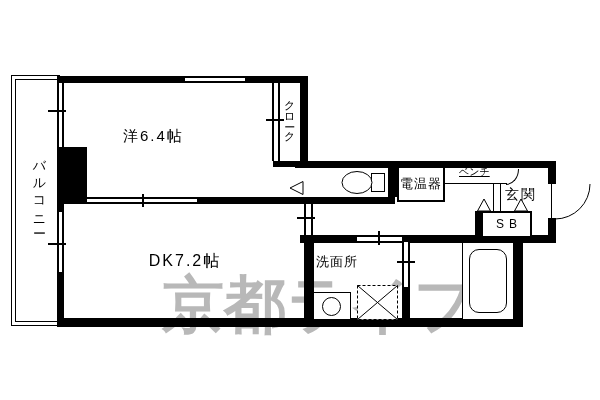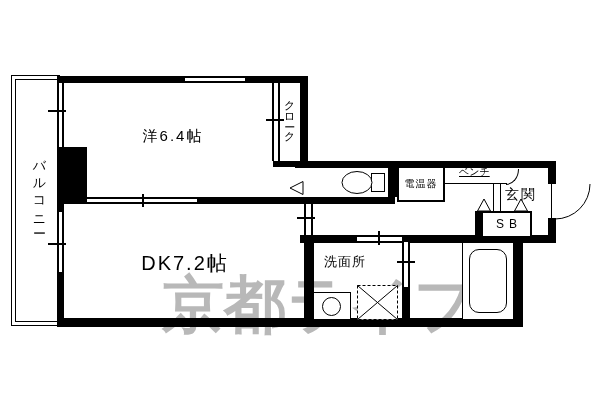--- a/index.html
+++ b/index.html
@@ -66,21 +66,21 @@
   <div class="tick" style="left:48px;top:243px;width:18px;height:2px;"></div>
   <div class="tick" style="left:266px;top:119px;width:18px;height:2px;"></div>
   <div class="tick" style="left:297px;top:217px;width:18px;height:2px;"></div>
   <div class="tick" style="left:397px;top:261px;width:18px;height:2px;"></div>
   <div class="tick" style="left:142px;top:194px;width:2px;height:13px;"></div>
   <div class="tick" style="left:378px;top:231px;width:2px;height:14px;"></div>
 
   <div class="gap" style="left:548px;top:184px;width:8px;height:34px;"></div>
 
   <div class="box" style="left:397px;top:166px;width:48px;height:36px;border-width:2px;display:flex;align-items:center;justify-content:center;">
-    <span class="lbl" style="position:static;font-size:10px;letter-spacing:1px;">電温器</span>
+    <span class="lbl" style="position:static;font-size:13px;letter-spacing:1px;">電温器</span>
   </div>
   <div class="box" style="left:462px;top:242px;width:52px;height:78px;"></div>
   <div class="box" style="left:469px;top:249px;width:38px;height:64px;border-radius:10px;z-index:3;"></div>
   <div class="box" style="left:313px;top:292px;width:38px;height:28px;z-index:3;"></div>
   <div class="box" style="left:322px;top:297px;width:19px;height:19px;border-radius:50%;z-index:3;"></div>
   <div class="box" style="left:483px;top:211px;width:47px;height:25px;border:none;border-top:2px solid #000;display:flex;align-items:center;justify-content:center;">
     <span class="lbl" style="position:static;font-size:12px;letter-spacing:5px;padding-left:5px;">SB</span>
   </div>
 
   <div class="benchline" style="left:445px;top:183px;width:62px;height:1px;"></div>
@@ -93,20 +93,20 @@
     <polygon points="484,199 477.5,211 490.5,211" fill="#fff" stroke="#000" stroke-width="1"></polygon>
     <polygon points="521,199 514.5,211 527.5,211" fill="#fff" stroke="#000" stroke-width="1"></polygon>
     <rect x="357.5" y="285.5" width="40" height="34" fill="#fff" stroke="#000" stroke-width="1" stroke-dasharray="3,2"></rect>
     <line x1="357.5" y1="285.5" x2="397.5" y2="319.5" stroke="#000" stroke-width="1"></line>
     <line x1="397.5" y1="285.5" x2="357.5" y2="319.5" stroke="#000" stroke-width="1"></line>
     <path d="M 590 184 A 35 35 0 0 1 555 219" fill="none" stroke="#000" stroke-width="1"></path>
     <line x1="551.5" y1="184" x2="551.5" y2="218" stroke="#000" stroke-width="1"></line>
   </svg>
 
   <div class="lbl vert" style="left:31px;top:151px;font-size:13px;letter-spacing:4px;">バルコニー</div>
-  <div class="lbl" style="left:123px;top:127px;width:100px;text-align:center;font-size:15px;letter-spacing:2px;">洋6.4帖</div>
+  <div class="lbl" style="left:123px;top:127px;width:100px;font-size:15px;letter-spacing:2px;">洋6.4帖</div>
   <div class="lbl vert" style="left:283px;top:92px;font-size:11px;letter-spacing:2px;">クローク</div>
-  <div class="lbl" style="left:130px;top:252px;width:110px;text-align:center;font-size:20px;letter-spacing:2px;">DK7.2帖</div>
-  <div class="lbl" style="left:324px;top:255px;font-size:13px;letter-spacing:1px;">洗面所</div>
+  <div class="lbl" style="left:130px;top:252px;width:110px;text-align:center;font-size:16px;letter-spacing:2px;">DK7.2帖</div>
+  <div class="lbl" style="left:316px;top:255px;font-size:13px;letter-spacing:1px;">洗面所</div>
   <div class="lbl" style="left:459px;top:166px;font-size:10px;text-decoration:underline;">ベンチ</div>
   <div class="lbl" style="left:505px;top:186px;font-size:14px;letter-spacing:2px;text-align:right;">玄関</div>
 
 </div>
 
 </body></html>

